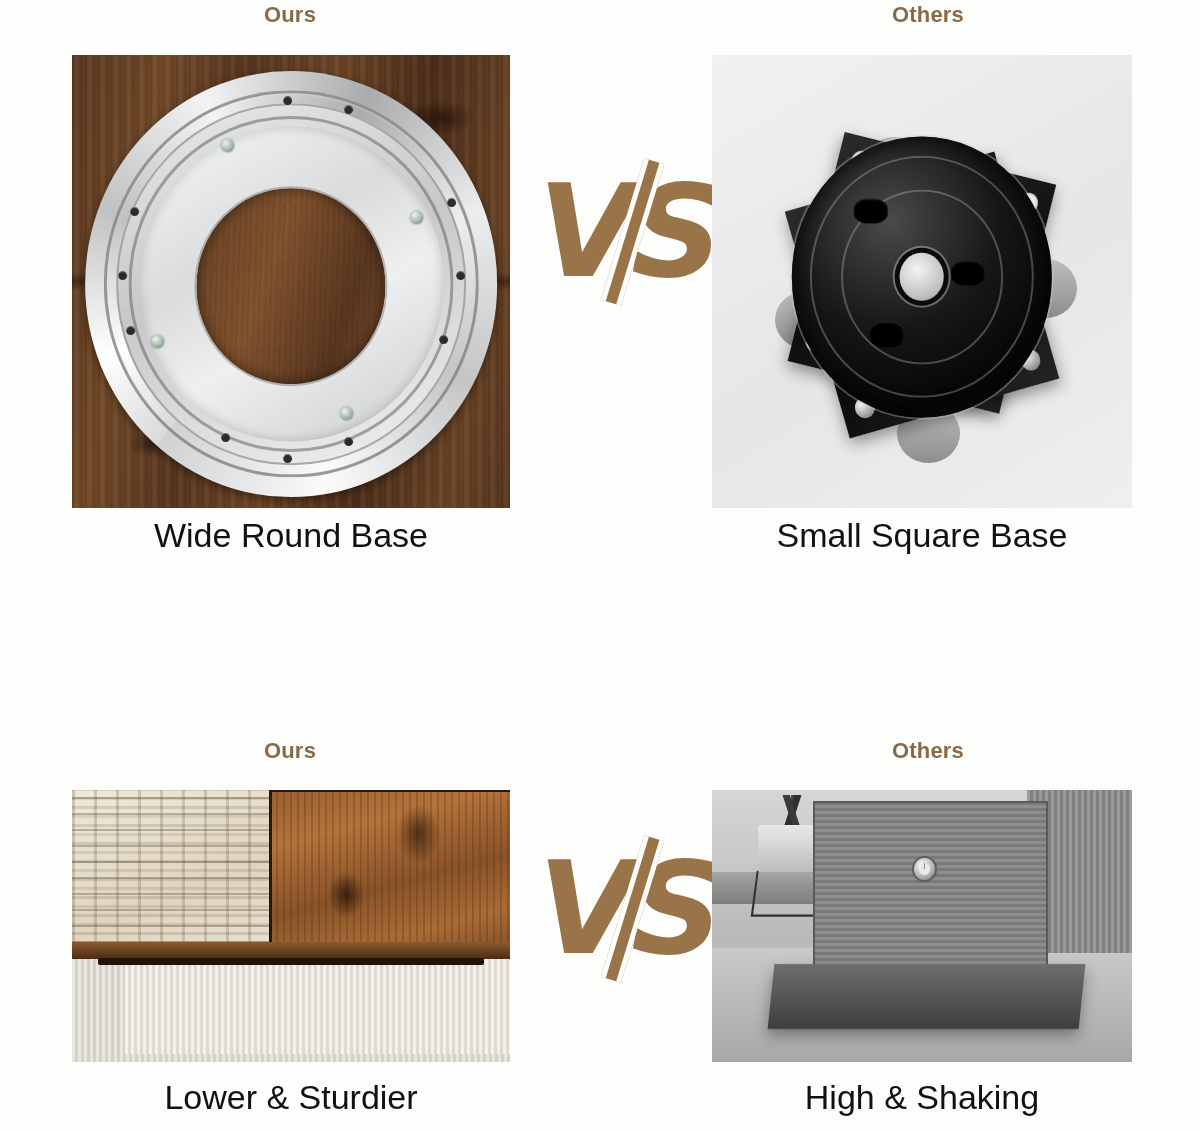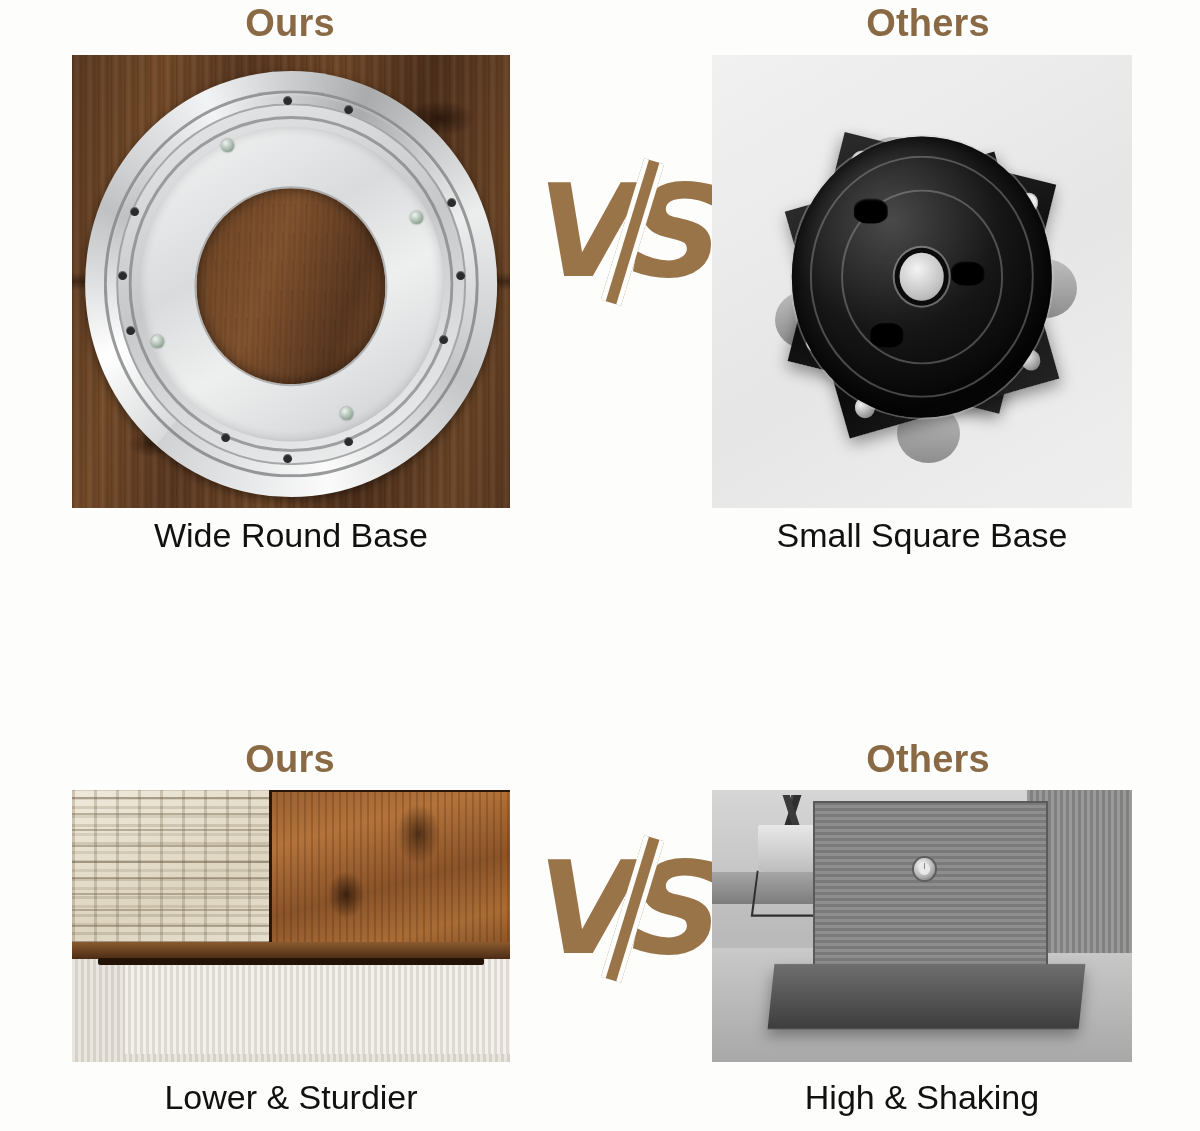--- a/index.html
+++ b/index.html
@@ -9,21 +9,21 @@
     font-family:"Liberation Sans","DejaVu Sans",sans-serif;
     overflow:hidden;
     position:relative;
   }
   .page{position:relative;width:1200px;height:1131px;}
 
   
   .col-head{
     position:absolute;
     font-weight:bold;
-    font-size:38px;
+    font-size:22px;
     letter-spacing:.2px;
     color:#8a6a45;
     text-align:center;
     white-space:nowrap;
   }
 
   
   .photo{
     position:absolute;
     overflow:hidden;

